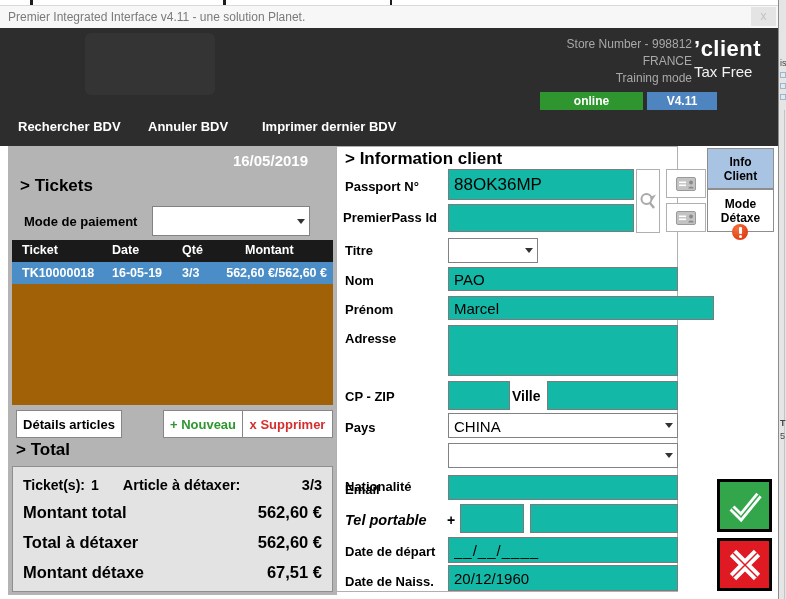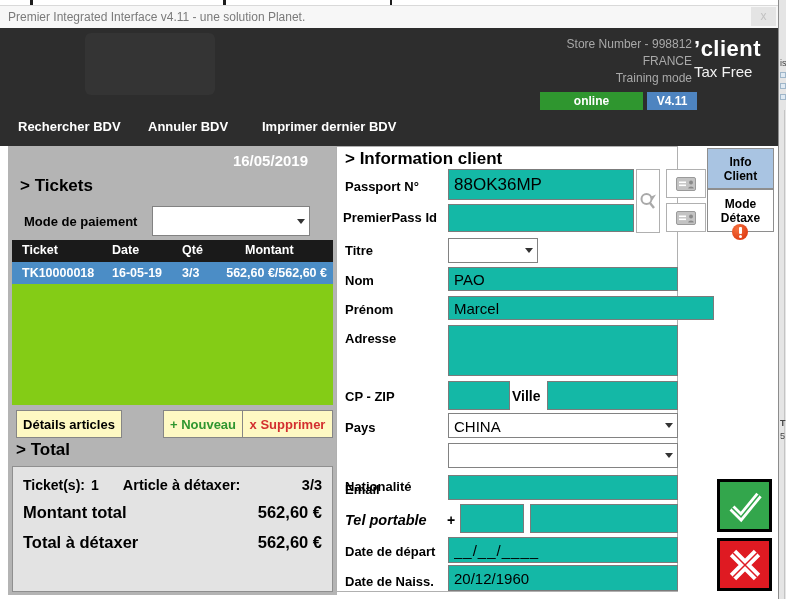--- a/index.html
+++ b/index.html
@@ -14,41 +14,41 @@
 
   
   .header { position:absolute; left:0; top:28px; width:778px; height:118px; background:#2d2d2d; }
   .watermark { position:absolute; left:85px; top:5px; width:130px; height:62px; background:#343434; border-radius:6px; }
   .store-info { position:absolute; right:86px; top:8px; width:300px; text-align:right; color:#a9a9a9; font-size:12px; line-height:17px; }
   .brand { position:absolute; right:4px; top:8px; width:80px; color:#fff; }
   .brand .brand-name { font-size:22px; font-weight:bold; letter-spacing:0.5px; }
   .brand .brand-sub { font-size:15px; font-weight:normal; color:#f2f2f2; margin-top:1px; }
   .badge { position:absolute; height:18px; color:#fff; font-size:12px; font-weight:bold; text-align:center; line-height:18px; }
   .badge-online { left:540px; top:64px; width:103px; background:#2f962f; }
-  .badge-version { left:647px; top:64px; width:50px; background:#4e84c0; }
+  .badge-version { left:647px; top:64px; width:70px; background:#4e84c0; }
   .menu-item { position:absolute; top:91px; color:#fff; font-size:13px; font-weight:bold; cursor:pointer; }
 
   
   .left-panel { position:absolute; left:8px; top:146px; width:329px; height:449px; background:#b4b4b4; }
   .lp-date { position:absolute; right:29px; top:6px; color:#fff; font-size:15px; font-weight:bold; }
   .section-heading { font-size:17px; font-weight:bold; color:#000; }
   .lp-tickets-heading { position:absolute; left:12px; top:30px; }
   .lp-pay-label { position:absolute; left:16px; top:68px; font-size:13px; font-weight:bold; }
   .combo { position:absolute; background:#fff; border:1px solid #828282; cursor:pointer; }
   .combo .val { position:absolute; left:5px; top:50%; transform:translateY(-50%); font-size:14px; color:#000; white-space:nowrap; }
   .combo .arrow { position:absolute; right:0; top:0; bottom:0; width:17px; display:flex; align-items:center; justify-content:center; }
   .tri { width:0; height:0; border-left:4px solid transparent; border-right:4px solid transparent; border-top:5px solid #333; }
 
-  .ticket-table { position:absolute; left:4px; top:94px; width:321px; height:165px; background:#84cc16; }
+  .ticket-table { position:absolute; left:4px; top:94px; width:321px; height:165px; background:#a16207; }
   .tt-header { position:absolute; left:0; top:0; width:321px; height:22px; background:#1a1a1a; }
   .tt-header span { position:absolute; top:3px; color:#fff; font-size:12.5px; font-weight:bold; }
   .tt-row { position:absolute; left:0; top:22px; width:321px; height:22px; background:#4b8dc6; cursor:pointer; }
   .tt-row span { position:absolute; top:4px; color:#fff; font-size:12.5px; font-weight:bold; }
 
-  .gray-btn { position:absolute; background:#fef9c3; border:1px solid #868686; font-size:13px; font-weight:bold; color:#000; text-align:right; cursor:pointer; font-family:"Liberation Sans", sans-serif; display:flex; align-items:center; justify-content:center; }
+  .gray-btn { position:absolute; background:#ffffff; border:1px solid #868686; font-size:13px; font-weight:bold; color:#000; text-align:right; cursor:pointer; font-family:"Liberation Sans", sans-serif; display:flex; align-items:center; justify-content:center; }
   .lp-total-heading { position:absolute; left:8px; top:294px; }
   .total-box { position:absolute; left:4px; top:320px; width:321px; height:126px; background:#e3e3e3; border:1px solid #8f8f8f; }
   .tb-line1 { position:absolute; left:10px; right:10px; top:10px; display:flex; font-size:14px; font-weight:bold; }
   .tb-row { position:absolute; left:10px; right:10px; display:flex; justify-content:space-between; font-size:16.5px; font-weight:bold; }
 
   
   .client-panel { position:absolute; left:336px; top:146px; width:342px; height:446px; background:#fff; border:1px solid #b0b0b0; }
   .ci-heading { position:absolute; left:345px; top:149px; }
   .flabel { position:absolute; font-size:13px; font-weight:bold; color:#000; white-space:nowrap; }
   .finput { position:absolute; background:#14b8a6; border:1px solid #7b7b7b; font-family:"Liberation Sans", sans-serif; font-size:14px; color:#000; padding:2px 5px; }
@@ -141,20 +141,24 @@
         <span style="margin-left:auto;font-size:14.5px;">3/3</span>
       </div>
       <div class="tb-row" style="top:36px;">
         <span>Montant total</span>
         <span>562,60 €</span>
       </div>
       <div class="tb-row" style="top:66px;">
         <span>Total à détaxer</span>
         <span>562,60 €</span>
       </div>
+      <div class="tb-row" style="top:96px;">
+        <span>Montant détaxe</span>
+        <span>67,51 €</span>
+      </div>
     </div>
   </div>
 
   <div class="client-panel"></div>
   <div class="section-heading ci-heading abs">&gt; Information client</div>
 
   <span class="flabel" style="left:345px;top:179px;">Passport N°</span>
   <input class="finput" style="left: 448px; top: 169px; width: 186px; height: 31px; font-size: 17px;" value="88OK36MP">
   <div class="icon-btn" style="left:636px;top:169px;width:24px;height:64px;">
     <svg width="18" height="28" viewBox="0 0 18 28">

